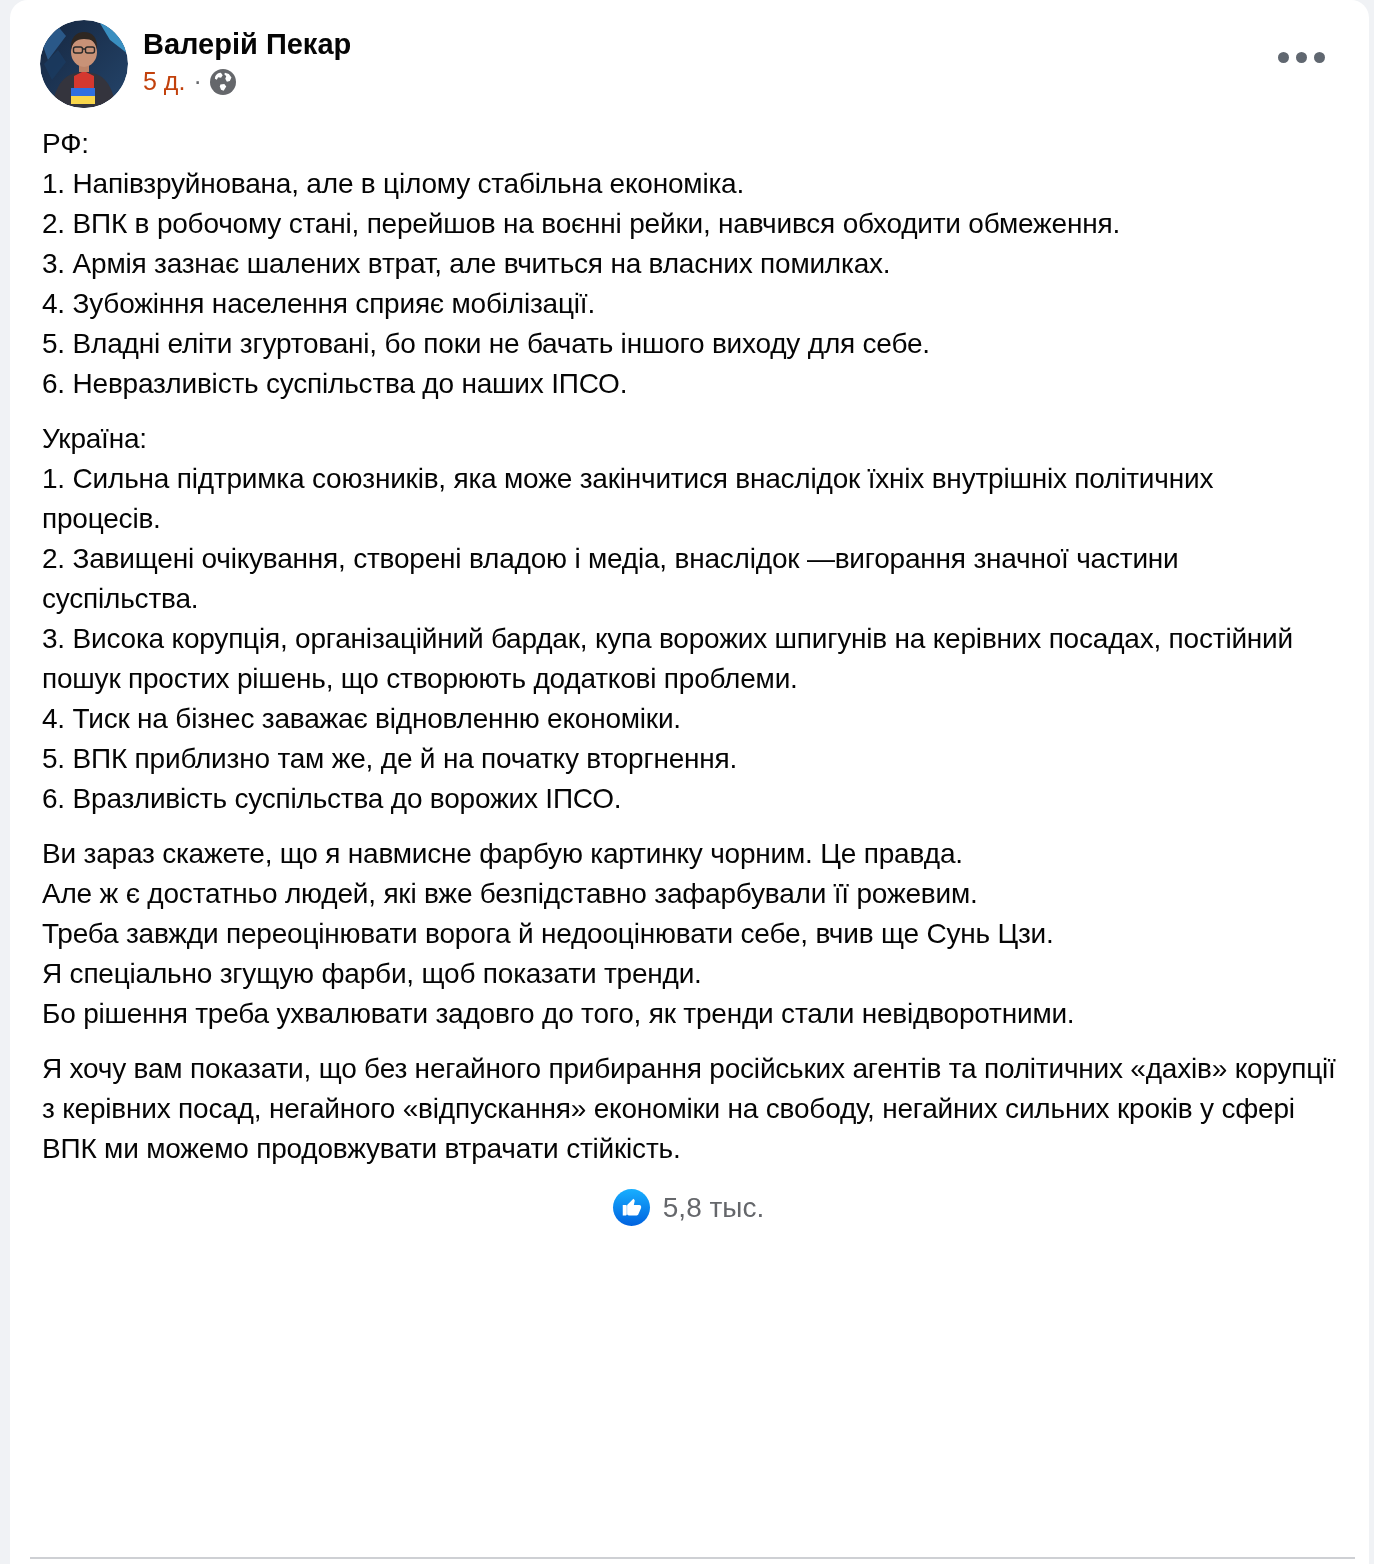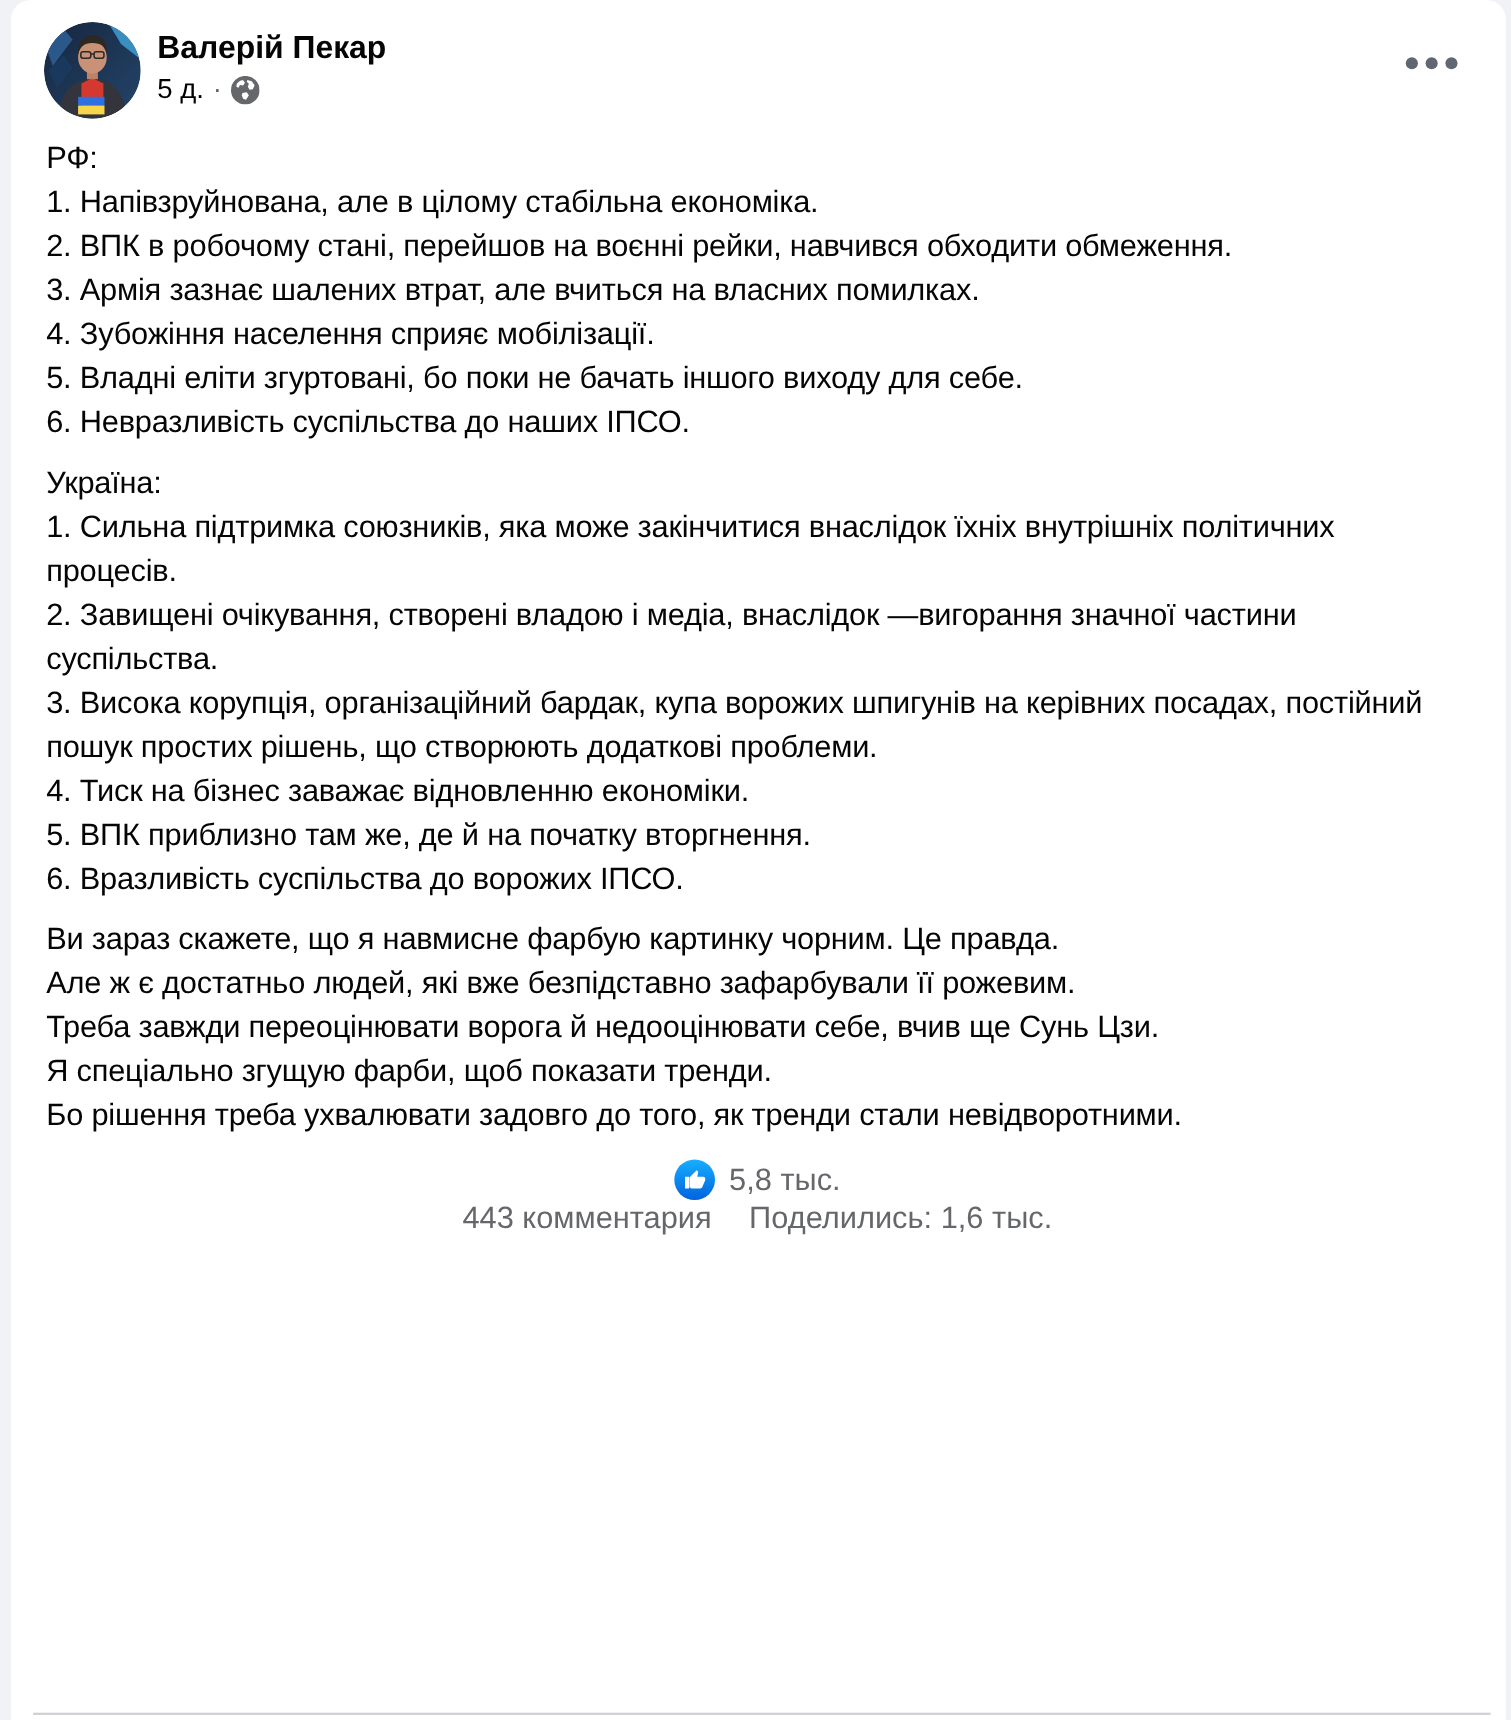--- a/index.html
+++ b/index.html
@@ -26,21 +26,21 @@
   .avatar svg { display: block; width: 88px; height: 88px; }
   .header-text { margin-left: 15px; padding-top: 6px; }
   .author {
     display: block; font-size: 29px; font-weight: 700;
     color: #050505; line-height: 37px; text-decoration: none; cursor: pointer;
   }
   .meta {
     display: flex; align-items: center; gap: 8px;
     margin-top: 3px; font-size: 25px; color: #65676B; line-height: 30px;
   }
-  .timestamp { color: #000000; text-decoration: none; cursor: pointer; }
+  .timestamp { color: #c2410c; text-decoration: none; cursor: pointer; }
   .globe-wrap svg { width: 26px; height: 26px; display: block; margin-top: 2px; }
   .more {
     position: absolute; right: 36px; top: 40px;
     background: none; border: none; display: flex; gap: 7px;
     padding: 12px 8px; cursor: pointer; align-items: center;
   }
   .mdot { width: 11px; height: 11px; border-radius: 50%; background: #606770; }
   
   .post-body { padding: 16px 32px 0; }
   .post-body p {
@@ -147,31 +147,28 @@
 2. Завищені очікування, створені владою і медіа, внаслідок —вигорання значної частини суспільства.
 3. Висока корупція, організаційний бардак, купа ворожих шпигунів на керівних посадах, постійний пошук простих рішень, що створюють додаткові проблеми.
 4. Тиск на бізнес заважає відновленню економіки.
 5. ВПК приблизно там же, де й на початку вторгнення.
 6. Вразливість суспільства до ворожих ІПСО.</p>
     <p>Ви зараз скажете, що я навмисне фарбую картинку чорним. Це правда.
 Але ж є достатньо людей, які вже безпідставно зафарбували її рожевим.
 Треба завжди переоцінювати ворога й недооцінювати себе, вчив ще Сунь Цзи.
 Я спеціально згущую фарби, щоб показати тренди.
 Бо рішення треба ухвалювати задовго до того, як тренди стали невідворотними.</p>
+    <p>Я хочу вам показати, що без негайного прибирання російських агентів та політичних «дахів» корупції з керівних посад, негайного «відпускання» економіки на свободу, негайних сильних кроків у сфері ВПК ми можемо продовжувати втрачати стійкість.</p>
   </div>
 
   <footer class="post-footer">
     <div class="reactions">
       <span class="like-badge">
         <svg viewBox="0 0 24 24">
           <path d="M2 21h3.6c.55 0 1-.45 1-1V10c0-.55-.45-1-1-1H2v12zm20.83-8.12c.11-.25.17-.52.17-.8V11c0-1.1-.9-2-2-2h-6.31l.95-4.57.03-.32c0-.41-.17-.79-.44-1.06L14.17 2 7.58 8.59C7.22 8.95 7 9.45 7 10v9c0 1.1.9 2 2 2h9c.83 0 1.54-.5 1.84-1.22l2.99-6.9z"></path>
         </svg>
       </span>
       <span class="reaction-count">5,8 тыс.</span>
     </div>
-    <div class="counts-right">
-      <span>443 комментария</span>
-      <span>Поделились: 1,6 тыс.</span>
-    </div>
   </footer>
 
   <div class="divider"></div>
 </div>
 
 </body></html>

